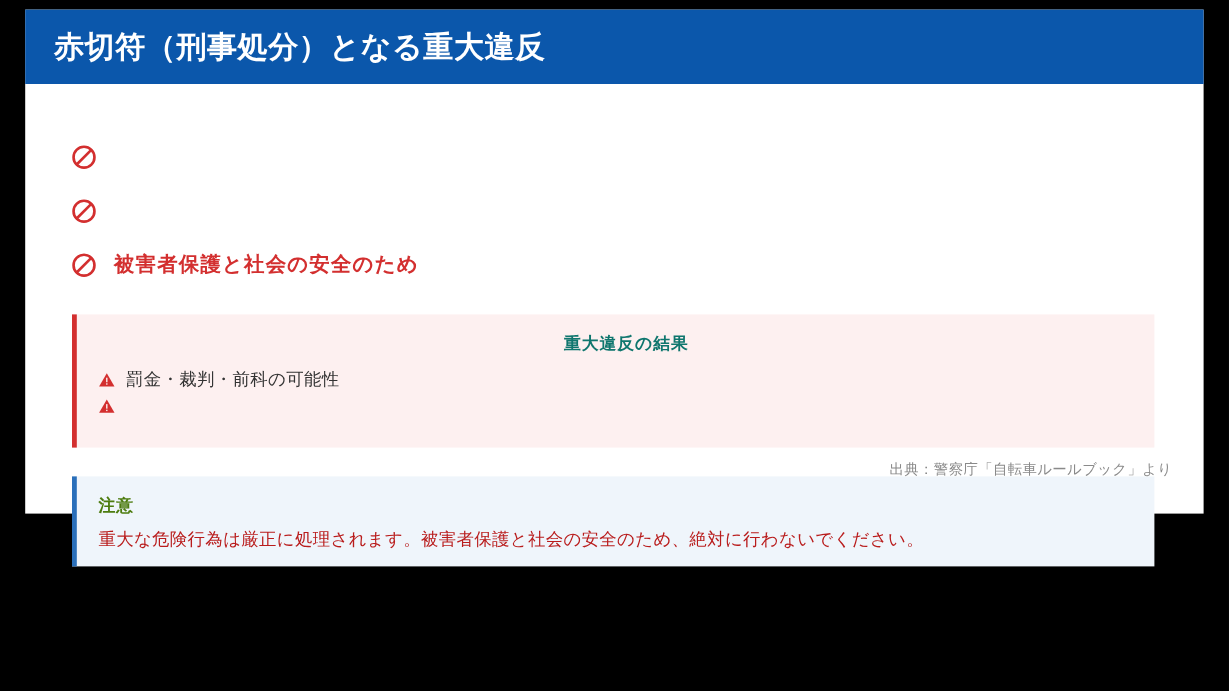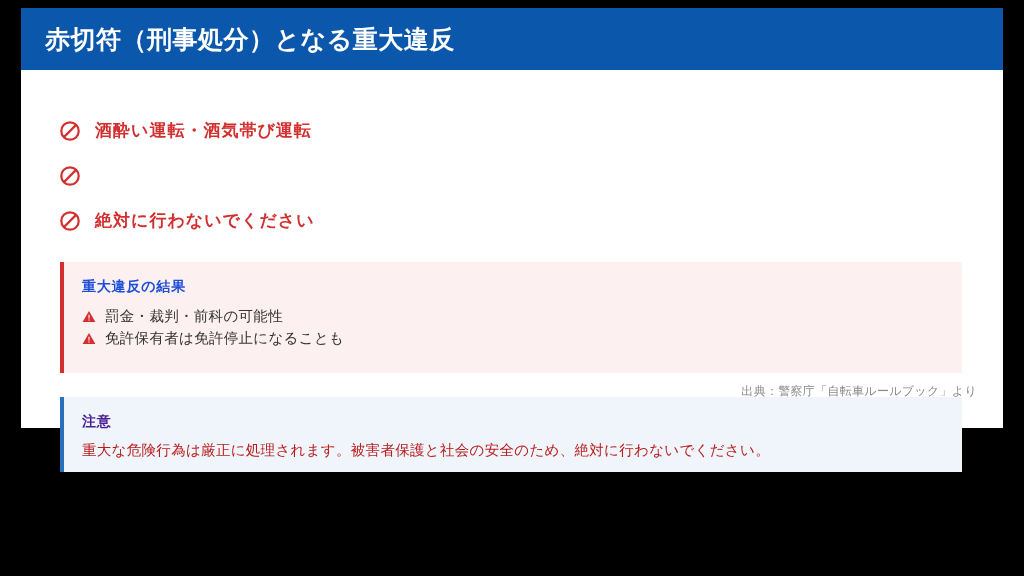--- a/index.html
+++ b/index.html
@@ -105,21 +105,21 @@
     margin-bottom: 9px;
   }
 
   
   .box-result {
     top: 254px;
     height: 111px;
     background: #fdf0f0;
   }
   .box-result .callout-accent { background: #d32f2f; }
-  .box-result .callout-title  { color: #1d4ed8; }
+  .box-result .callout-title  { color: #0f766e; text-align: center; }
 
   .result-line {
     display: flex;
     align-items: center;
     height: 22px;
     color: #333333;
     font-size: 14.5px;
     letter-spacing: 0.3px;
     text-align: right;
   }
@@ -132,21 +132,21 @@
     display: block;
   }
 
   
   .box-note {
     top: 389px;
     height: 75px;
     background: #eff5fb;
   }
   .box-note .callout-accent { background: #2a6fba; }
-  .box-note .callout-title  { color: #4c1d95; }
+  .box-note .callout-title  { color: #4d7c0f; }
 
   .note-body {
     color: #b91c1c;
     font-size: 14.5px;
     letter-spacing: 0.3px;
     line-height: 1.4;
   }
 
   
   .source-credit {
@@ -170,36 +170,35 @@
       <div class="title-text">赤切符（刑事処分）となる重大違反</div>
     </div>
 
     <div class="violation-list">
 
       <div class="violation-item">
         <svg class="ban-icon" viewBox="0 0 24 24">
           <circle cx="12" cy="12" r="9.5" fill="none" stroke="#d32f2f" stroke-width="2.4"></circle>
           <line x1="5.6" y1="18.4" x2="18.4" y2="5.6" stroke="#d32f2f" stroke-width="2.4" stroke-linecap="round"></line>
         </svg>
-        <span class="violation-label">酒酔い運転・酒気帯び運転</span>
       </div>
 
       <div class="violation-item">
         <svg class="ban-icon" viewBox="0 0 24 24">
           <circle cx="12" cy="12" r="9.5" fill="none" stroke="#d32f2f" stroke-width="2.4"></circle>
           <line x1="5.6" y1="18.4" x2="18.4" y2="5.6" stroke="#d32f2f" stroke-width="2.4" stroke-linecap="round"></line>
         </svg>
       </div>
 
       <div class="violation-item">
         <svg class="ban-icon" viewBox="0 0 24 24">
           <circle cx="12" cy="12" r="9.5" fill="none" stroke="#d32f2f" stroke-width="2.4"></circle>
           <line x1="5.6" y1="18.4" x2="18.4" y2="5.6" stroke="#d32f2f" stroke-width="2.4" stroke-linecap="round"></line>
         </svg>
-        <span class="violation-label">絶対に行わないでください</span>
+        <span class="violation-label">被害者保護と社会の安全のため</span>
       </div>
 
     </div>
 
     <div class="callout box-result">
       <div class="callout-accent"></div>
       <div class="callout-title">重大違反の結果</div>
 
       <div class="result-line">
         <svg class="warn-icon" viewBox="0 0 24 22">
@@ -209,21 +208,20 @@
         </svg>
         <span>罰金・裁判・前科の可能性</span>
       </div>
 
       <div class="result-line">
         <svg class="warn-icon" viewBox="0 0 24 22">
           <path d="M12 1.5 L23 20.5 L1 20.5 Z" fill="#d32f2f"></path>
           <rect x="11" y="8" width="2" height="6.5" fill="#fdf0f0"></rect>
           <rect x="11" y="16" width="2" height="2" fill="#fdf0f0"></rect>
         </svg>
-        <span>免許保有者は免許停止になることも</span>
       </div>
     </div>
 
     <div class="callout box-note">
       <div class="callout-accent"></div>
       <div class="callout-title">注意</div>
       <div class="note-body">重大な危険行為は厳正に処理されます。被害者保護と社会の安全のため、絶対に行わないでください。</div>
     </div>
 
     <div class="source-credit">出典：警察庁「自転車ルールブック」より</div>

